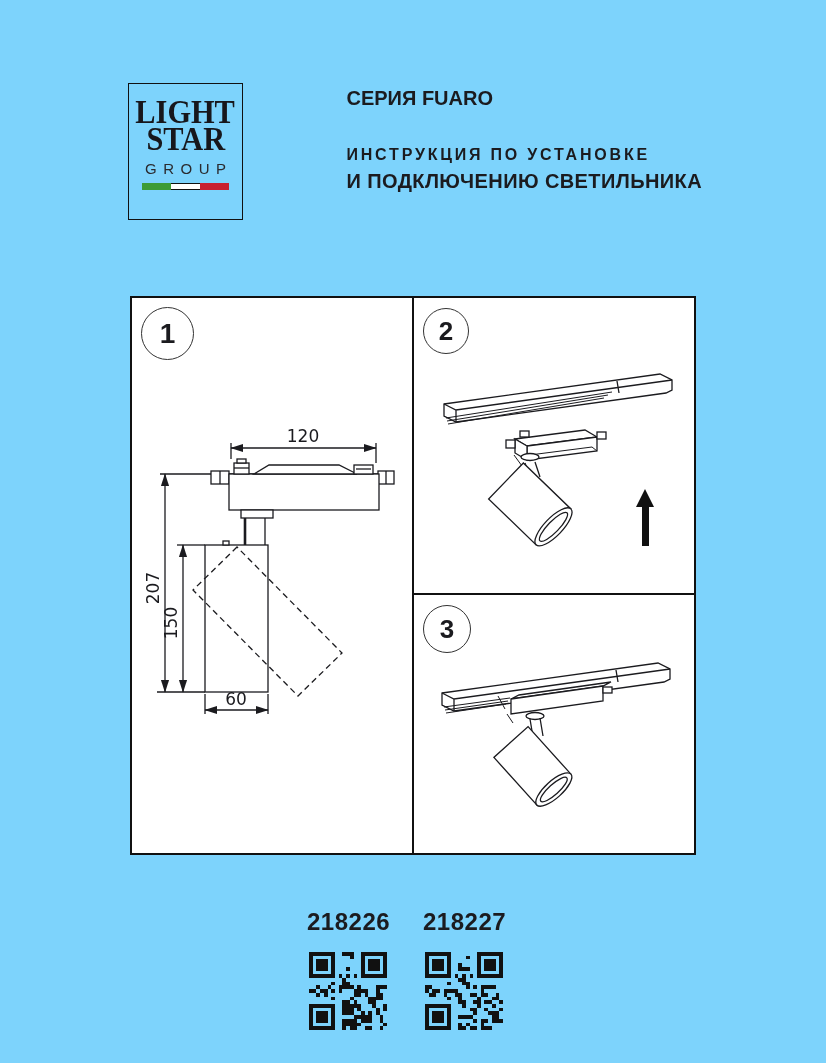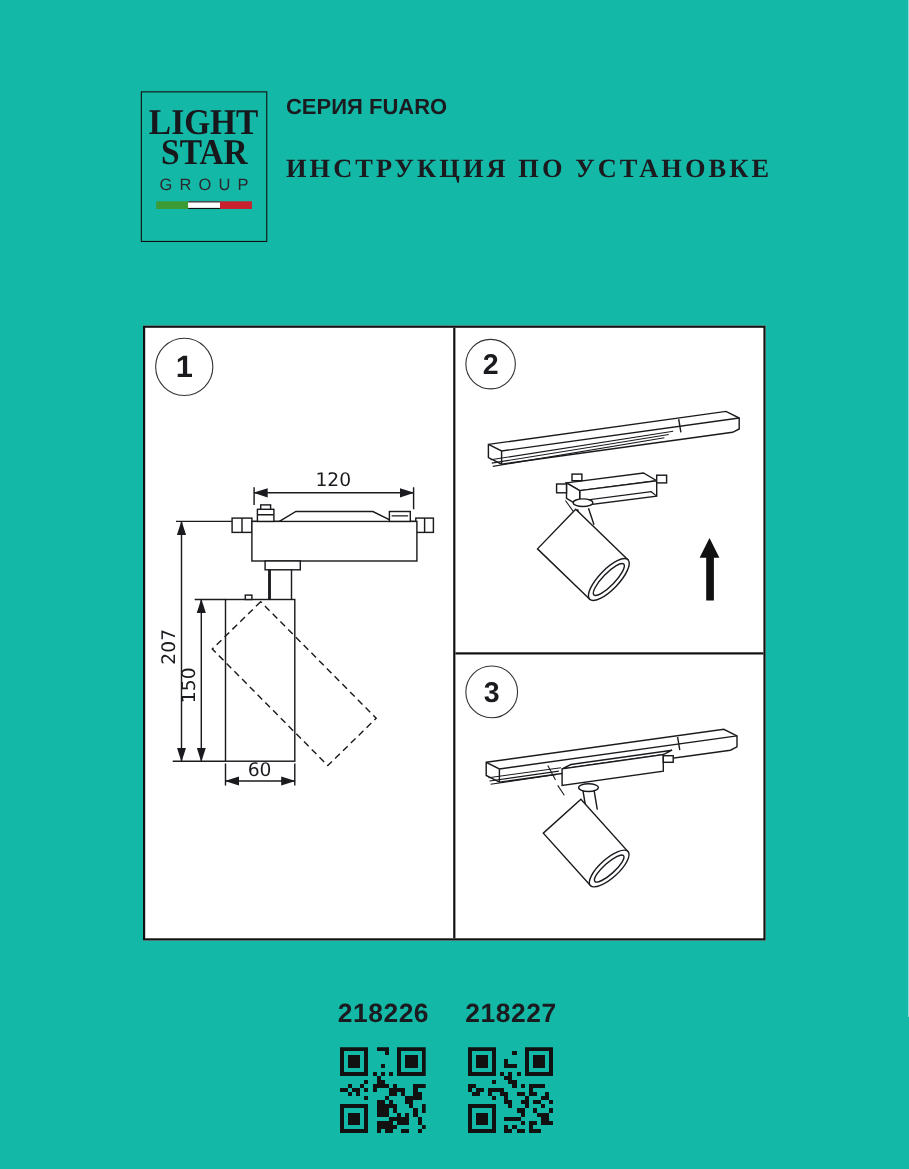--- a/index.html
+++ b/index.html
@@ -1,17 +1,17 @@
 <!DOCTYPE html>
 <html><head>
 <meta charset="utf-8">
 <style>
   html,body{margin:0;padding:0;background:#fff;}
   .page{
-    position:relative;width:826px;height:1063px;background:#14b8a6;
+    position:relative;width:826px;height:1063px;background:#7dd3fc;
     font-family:"Liberation Sans",sans-serif;color:#111;overflow:hidden;
   }
   
   .logo-box{
     position:absolute;left:128px;top:83px;width:115px;height:137px;
     border:1.5px solid #111;box-sizing:border-box;
     display:flex;flex-direction:column;align-items:center;justify-content:flex-start;
     padding-top:15px;
   }
   .logo-word{
@@ -25,21 +25,21 @@
   }
   .logo-flag{margin-top:6px;width:88px;height:7px;display:flex;}
   .logo-flag .seg{flex:1;height:100%;box-sizing:border-box;}
   
   .header-block{
     position:absolute;top:85px;right:124px;text-align:left;
     font-weight:700;color:#1b1b1f;
   }
   .header-line{font-size:20px;line-height:27px;}
   .header-title{margin-top:29px;}
-  .header-title .t1{font-size:24px;line-height:27px;letter-spacing:2.8px;font-family:Liberation Serif, serif;}
+  .header-title .t1{font-size:16px;line-height:27px;letter-spacing:2.8px;}
   .header-title .t2{font-size:20px;line-height:27px;letter-spacing:0.4px;}
   
   .frame{
     position:absolute;left:130px;top:296px;width:566px;height:559px;
     border:2px solid #111;box-sizing:border-box;background:#fff;
   }
   .panel{position:absolute;box-sizing:border-box;}
   .panel-1{left:0;top:0;bottom:0;width:282px;border-right:2px solid #111;}
   .panel-2{left:282px;right:0;top:0;height:297px;border-bottom:2px solid #111;}
   .panel-3{left:282px;right:0;top:297px;bottom:0;}
@@ -73,20 +73,21 @@
       <div class="seg" style="background:#3d9b35;"></div>
       <div class="seg" style="background:#fff;border-top:1px solid #111;border-bottom:1px solid #111;"></div>
       <div class="seg" style="background:#c8202f;"></div>
     </div>
   </div>
 
   <div class="header-block">
     <div class="header-line">СЕРИЯ FUARO</div>
     <div class="header-title">
       <div class="t1">ИНСТРУКЦИЯ ПО УСТАНОВКЕ</div>
+      <div class="t2">И ПОДКЛЮЧЕНИЮ СВЕТИЛЬНИКА</div>
     </div>
   </div>
 
   <div class="frame">
 
     <div class="panel panel-1">
       <div class="step-circle c1">
         <span>1</span>
       </div>
       <svg width="280" height="555" viewBox="0 0 280 555">

